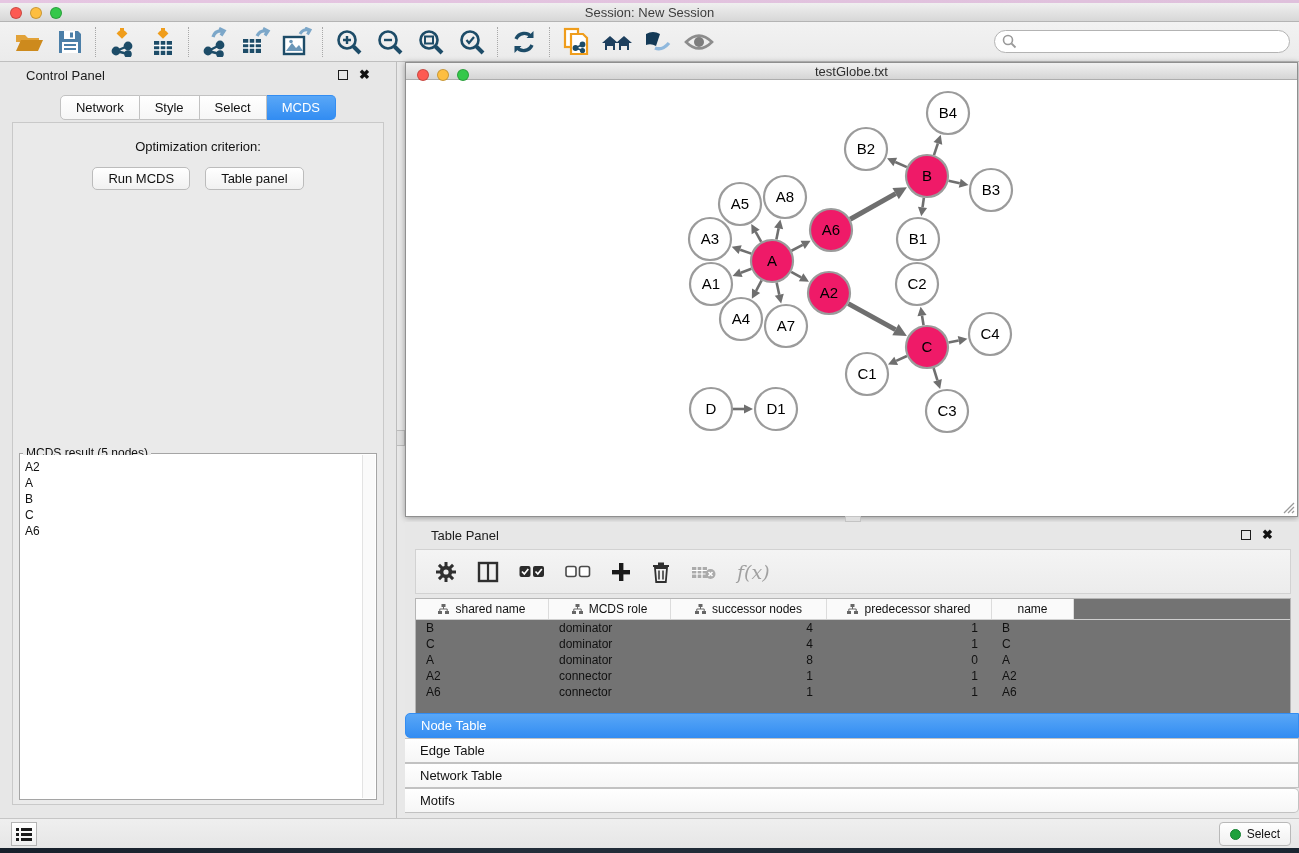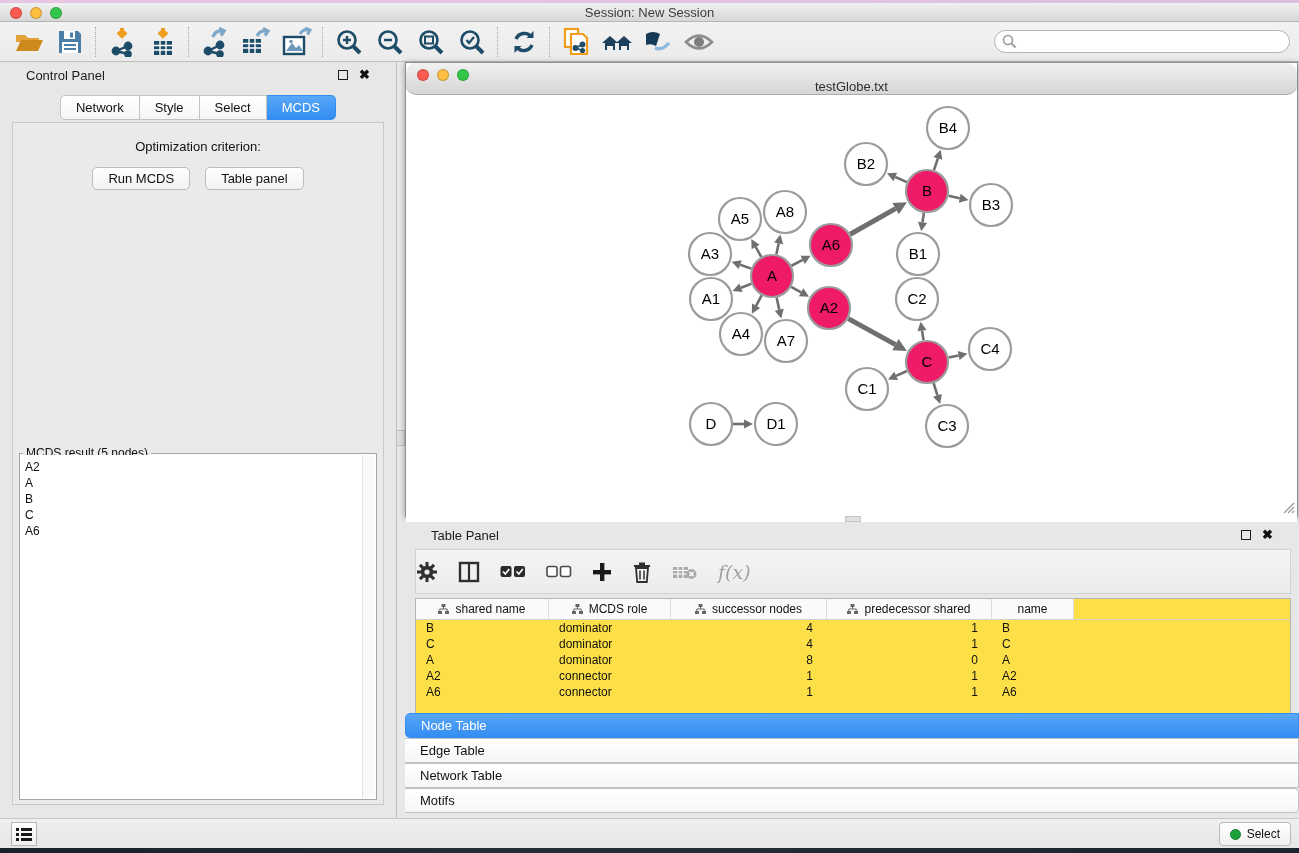--- a/index.html
+++ b/index.html
@@ -68,35 +68,35 @@
   .result-scroll { position:absolute; top:1px; bottom:1px; right:1px; width:13px;
     background:#fafafa; border-left:1px solid #e3e3e3; }
   
   .v-split-handle { position:absolute; left:396px; top:430px; width:9px; height:16px;
     background:#dfdfdf; border:1px solid #bdbdbd; }
   .h-split-handle { position:absolute; left:845px; top:516px; width:16px; height:6px;
     background:#dfdfdf; border:1px solid #c4c4c4; }
   
   .network-window { position:absolute; left:405px; top:62px; width:893px; height:455px;
     background:#fff; border:1px solid #8f8f8f; box-shadow:0 1px 6px rgba(0,0,0,.35); }
-  .nw-titlebar { position:relative; height:32px; background:linear-gradient(#f1f1f1,#d5d5d5);
+  .nw-titlebar { position:relative; height:17px; background:linear-gradient(#f1f1f1,#d5d5d5);
     border-bottom:1px solid #adadad; display:flex; align-items:flex-end; justify-content:center;
-    font-size:13px; color:#2e2e2e;border-radius:10px; }
+    font-size:13px; color:#2e2e2e; }
   .nw-lights { position:absolute; left:11px; top:6px; display:flex; gap:8px; }
   .nw-canvas { display:block; background:#fff; }
   .resize-grip { position:absolute; right:2px; bottom:2px; width:14px; height:14px; }
   
   .table-panel { position:absolute; left:405px; top:522px; width:894px; height:293px; background:#e7e7e7; }
   .tp-toolbar { position:absolute; left:10px; right:8px; top:27px; height:45px;
     background:linear-gradient(#f4f4f4,#ececec); border:1px solid #d2d2d2;
-    display:flex; align-items:center; gap:20px; }
+    display:flex; align-items:center; gap:20px; padding-left:19px; }
   .tp-btn { display:flex; align-items:center; justify-content:center; }
   .fx-label { font-family:"DejaVu Serif", serif; font-style:italic; font-size:19px; color:#a0a0a0; }
   .tp-table { position:absolute; left:10px; right:8px; top:76px; bottom:28px;
-    background:#fde047; border:1px solid #b5b5b5; overflow:hidden; }
+    background:#737373; border:1px solid #b5b5b5; overflow:hidden; }
   .thead { display:flex; height:21px; border-bottom:1px solid #cfcfcf; font-size:12px; color:#111; }
   .th { background:#fafafa; border-right:1px solid #dcdcdc; display:flex; align-items:center;
     justify-content:center; gap:6px; }
   .trow { display:flex; height:16px; font-size:12px; color:#111; align-items:center; }
   .td { padding:0 2px; white-space:nowrap; overflow:hidden; }
   .td.left { text-align:left; padding-left:10px; }
   .td.right { text-align:right; padding-right:14px; }
   .tp-tabs { position:absolute; bottom:2px; left:0; right:0; display:flex; justify-content:center;flex-direction:column; }
   
   .status-bar { position:absolute; left:0; top:818px; right:0; height:30px;

